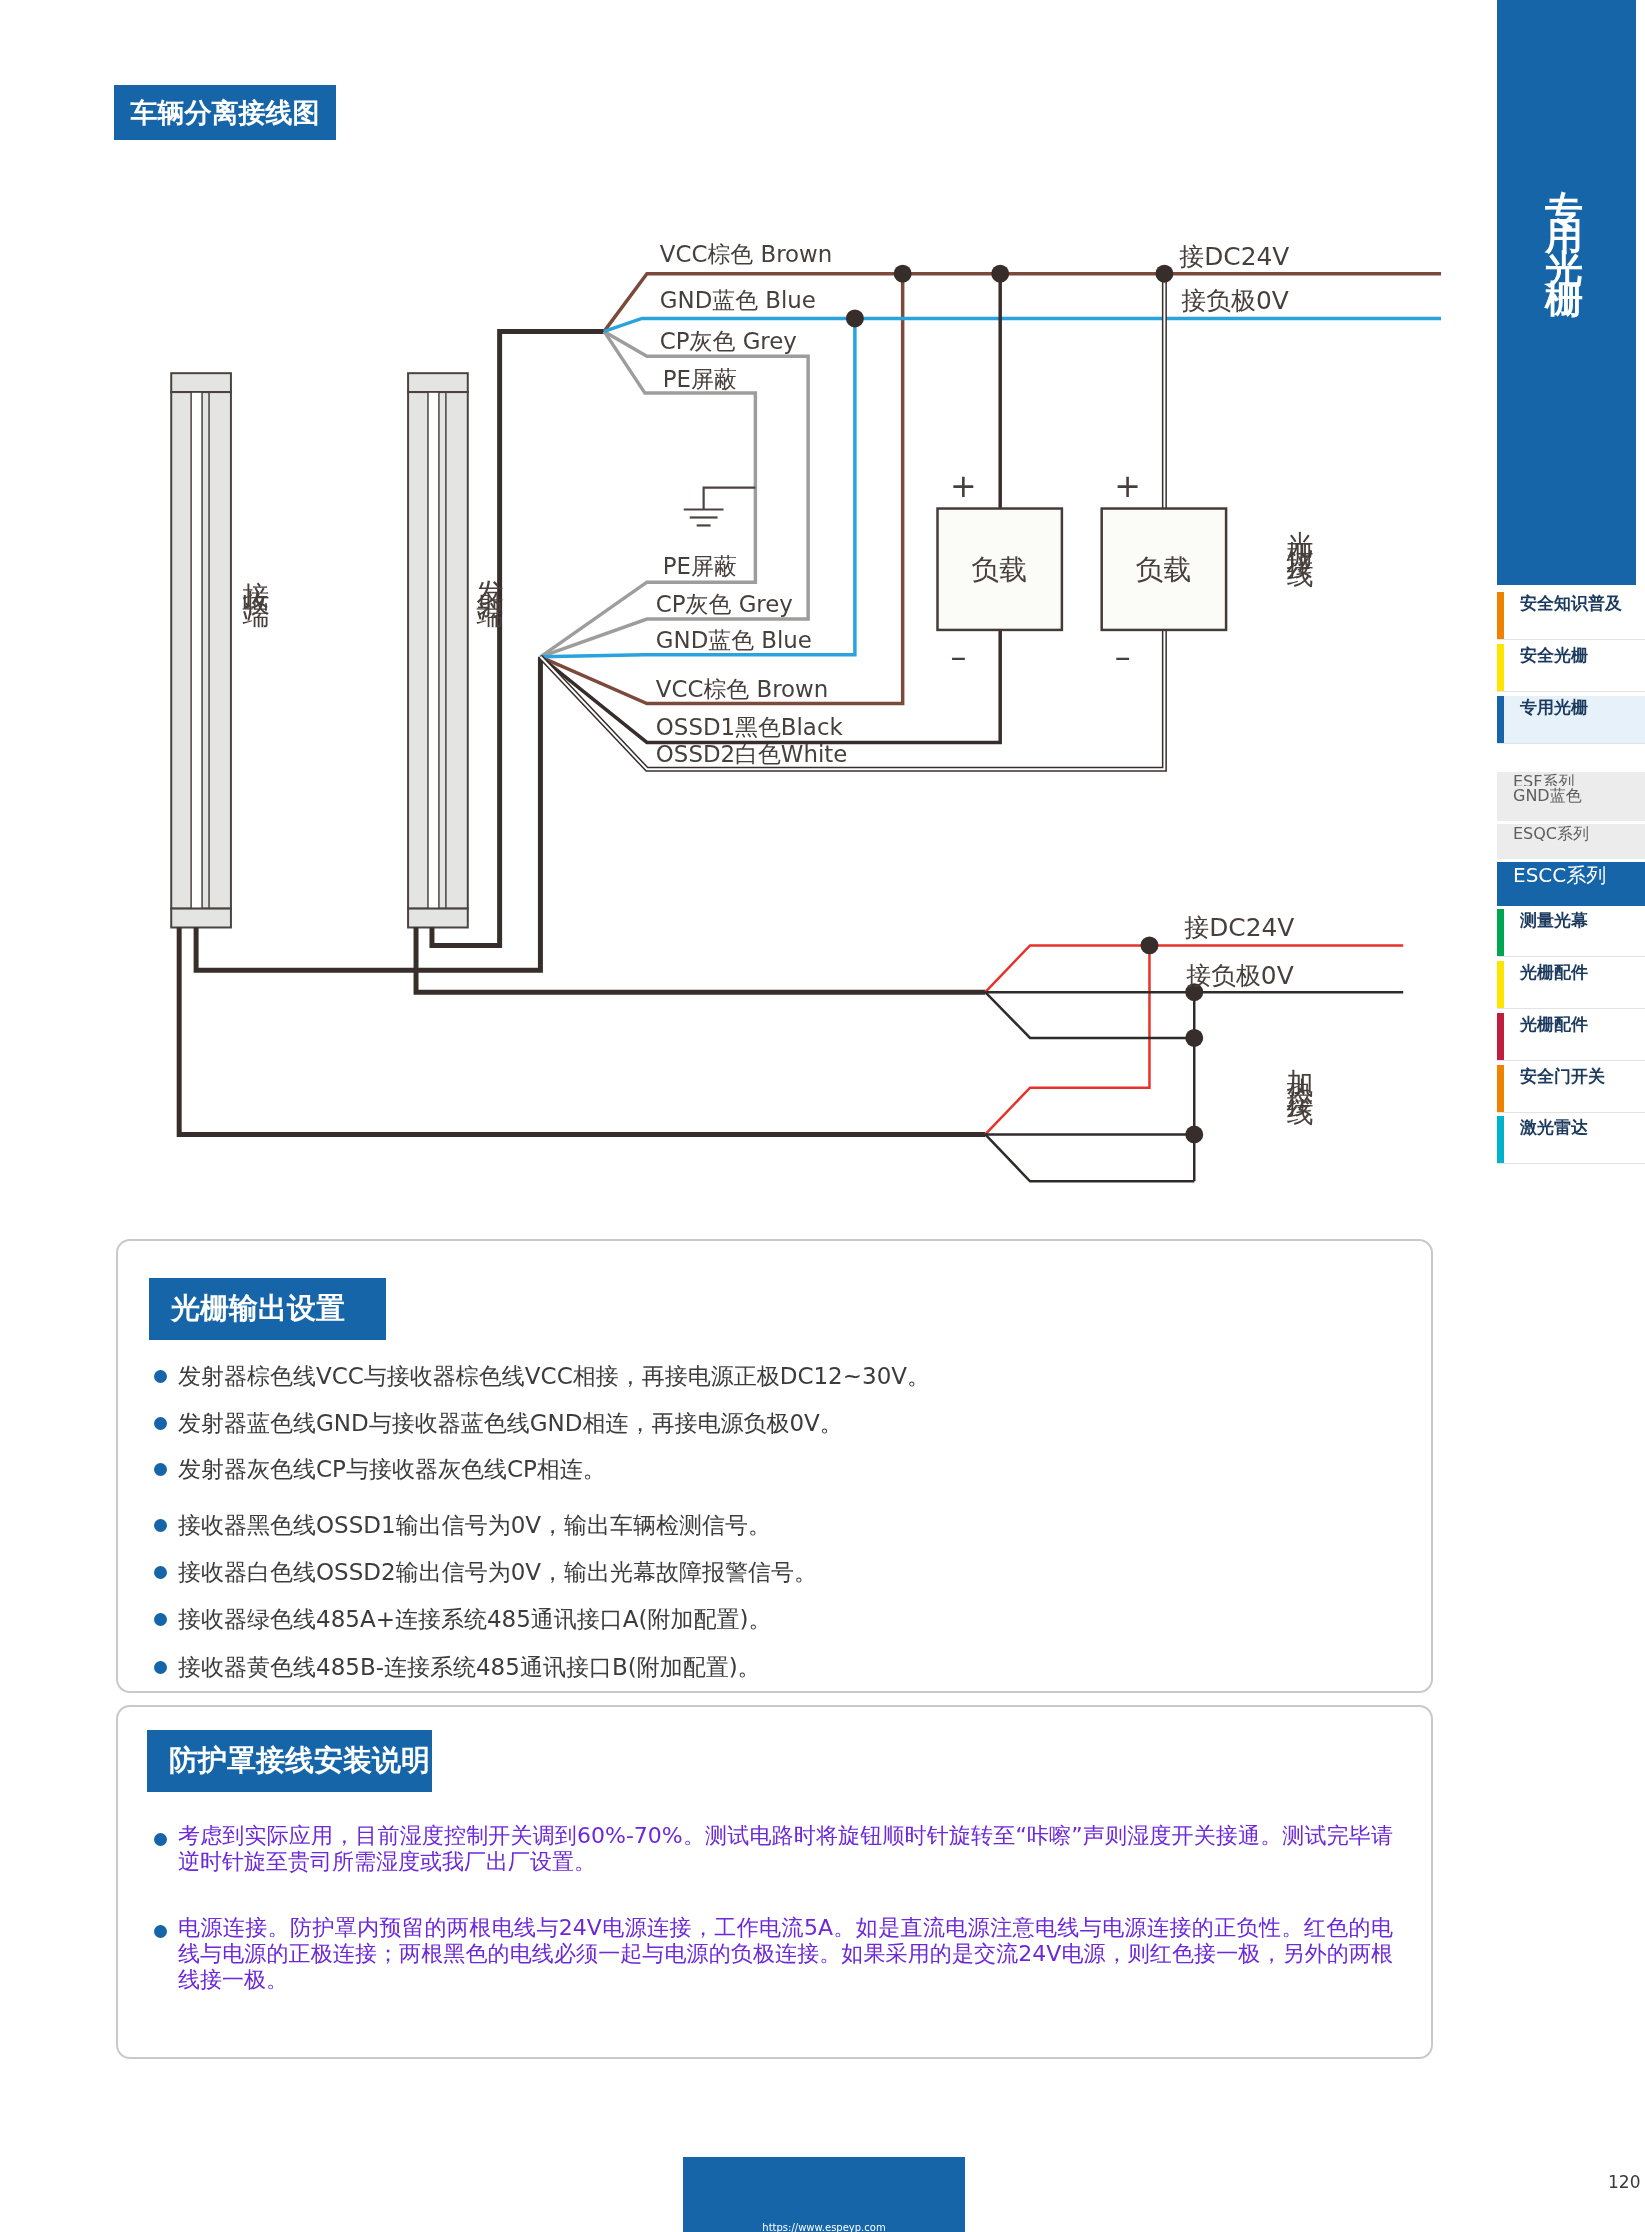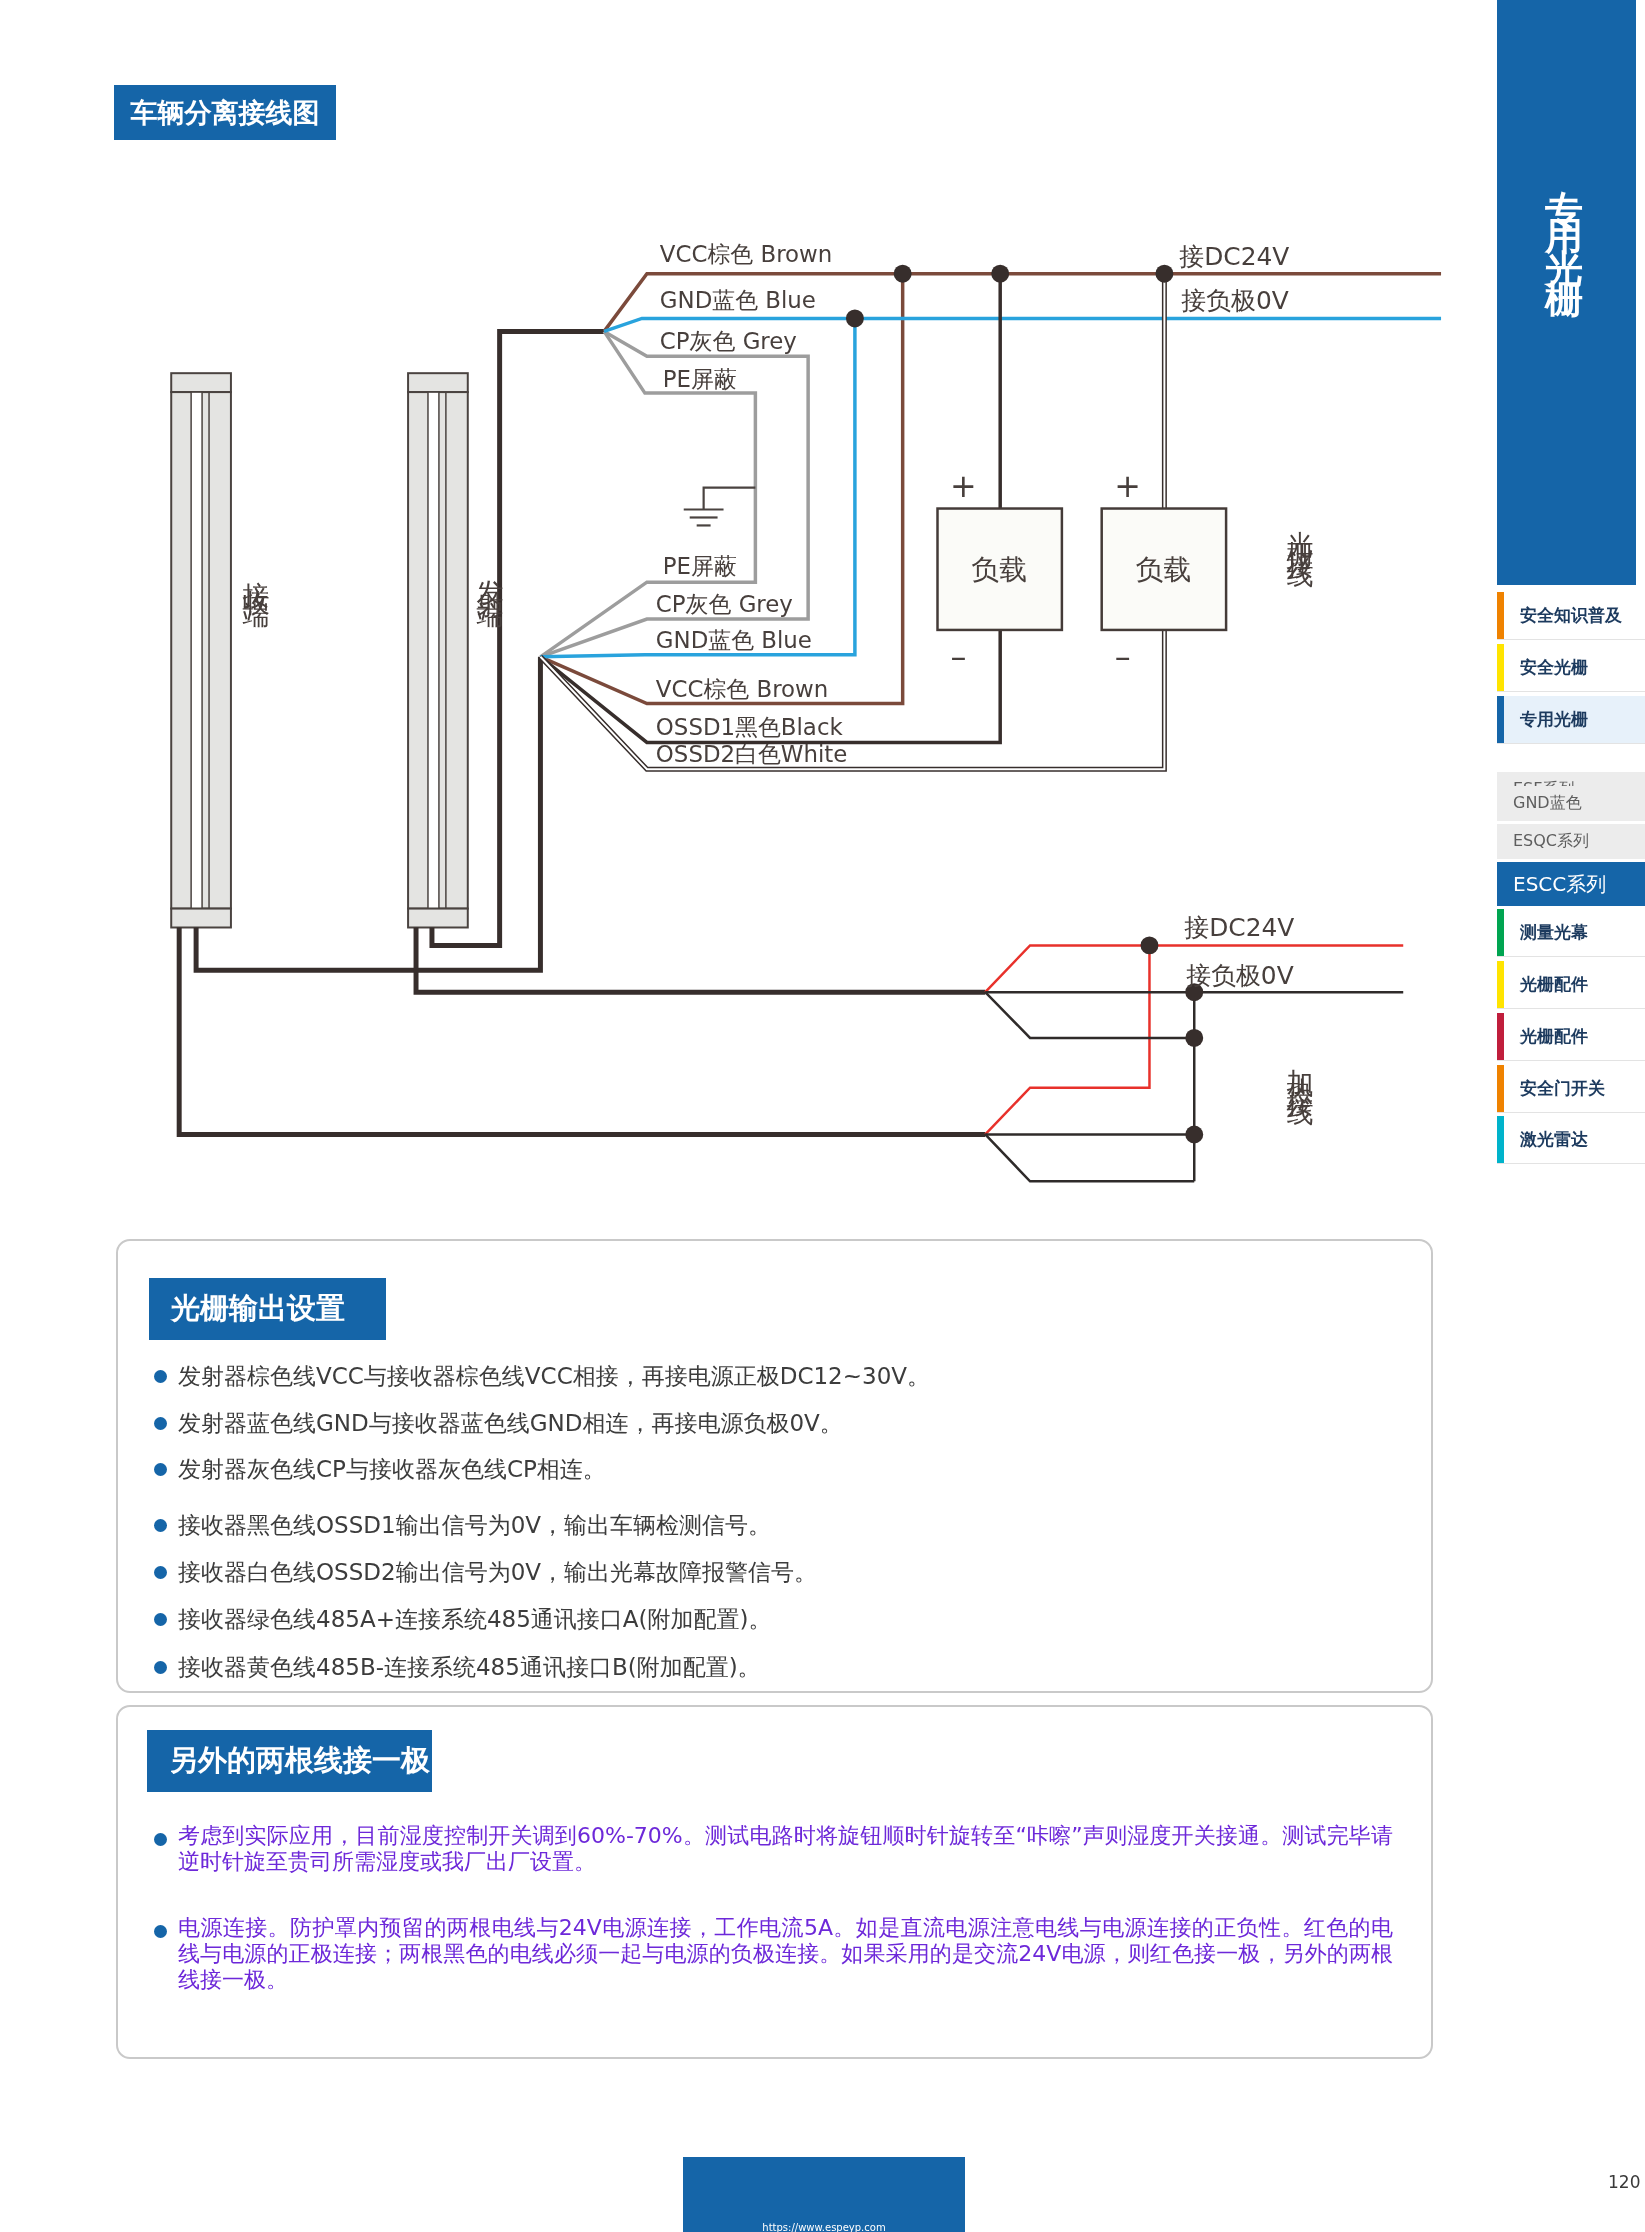--- a/index.html
+++ b/index.html
@@ -18,21 +18,21 @@
     writing-mode:vertical-rl;text-orientation:upright;letter-spacing:10px;
     font-size:27px;color:#473f3c;line-height:1;
   }
   
   .band{left:1497px;top:0;width:139px;height:585px;background:#1565a8;}
   .band-title{
     left:1545px;top:159px;writing-mode:vertical-rl;text-orientation:upright;
     color:#fff;font-size:38px;font-weight:bold;letter-spacing:30px;line-height:1;
   }
   .sb-item{
-    left:1497px;width:148px;height:48px;background:#fff;display:flex;align-items:center;
+    left:1497px;width:148px;height:48px;background:#fff;display:flex;align-items:flex-start;
     border-bottom:1px solid #e3e3e3;box-sizing:border-box;
   }
   .sb-item .bar{width:7px;align-self:stretch;flex:0 0 7px;}
   .sb-label{font-size:17px;font-weight:bold;color:#1c3a5e;padding-left:16px;white-space:nowrap;}
   .sb-item.sub{height:35px;background:#ececec;border-bottom:none;}
   .sb-item.sub .sb-label{font-weight:normal;color:#5e5e5e;font-size:16px;}
   .sb-item.sub-active{height:44px;background:#1565a8;border-bottom:none;}
   .sb-item.sub-active .sb-label{font-weight:normal;color:#fff;font-size:20px;}
   .sb-item.sel{background:#e7f1fa;}
   .c-orange{background:#ef8200;} .c-yellow{background:#ffe400;} .c-blue{background:#1565a8;}
@@ -240,21 +240,21 @@
 <div class="abs bullet" style="top:1604px">
   <span class="dot"></span>
   <span class="bullet-text">接收器绿色线485A+连接系统485通讯接口A(附加配置)。</span>
 </div>
 <div class="abs bullet" style="top:1652px">
   <span class="dot"></span>
   <span class="bullet-text">接收器黄色线485B-连接系统485通讯接口B(附加配置)。</span>
 </div>
 
 <div class="abs round-box box2"></div>
-<div class="abs sec-heading h2">另外的两根线接一极</div>
+<div class="abs sec-heading h2">防护罩接线安装说明</div>
 
 <div class="abs para" style="top:1823px">
   <span class="dot"></span>
   <span class="para-text">考虑到实际应用，目前湿度控制开关调到60%-70%。测试电路时将旋钮顺时针旋转至“咔嚓”声则湿度开关接通。测试完毕请逆时针旋至贵司所需湿度或我厂出厂设置。</span>
 </div>
 <div class="abs para" style="top:1915px">
   <span class="dot"></span>
   <span class="para-text">电源连接。防护罩内预留的两根电线与24V电源连接，工作电流5A。如是直流电源注意电线与电源连接的正负性。红色的电线与电源的正极连接；两根黑色的电线必须一起与电源的负极连接。如果采用的是交流24V电源，则红色接一极，另外的两根线接一极。</span>
 </div>
 

